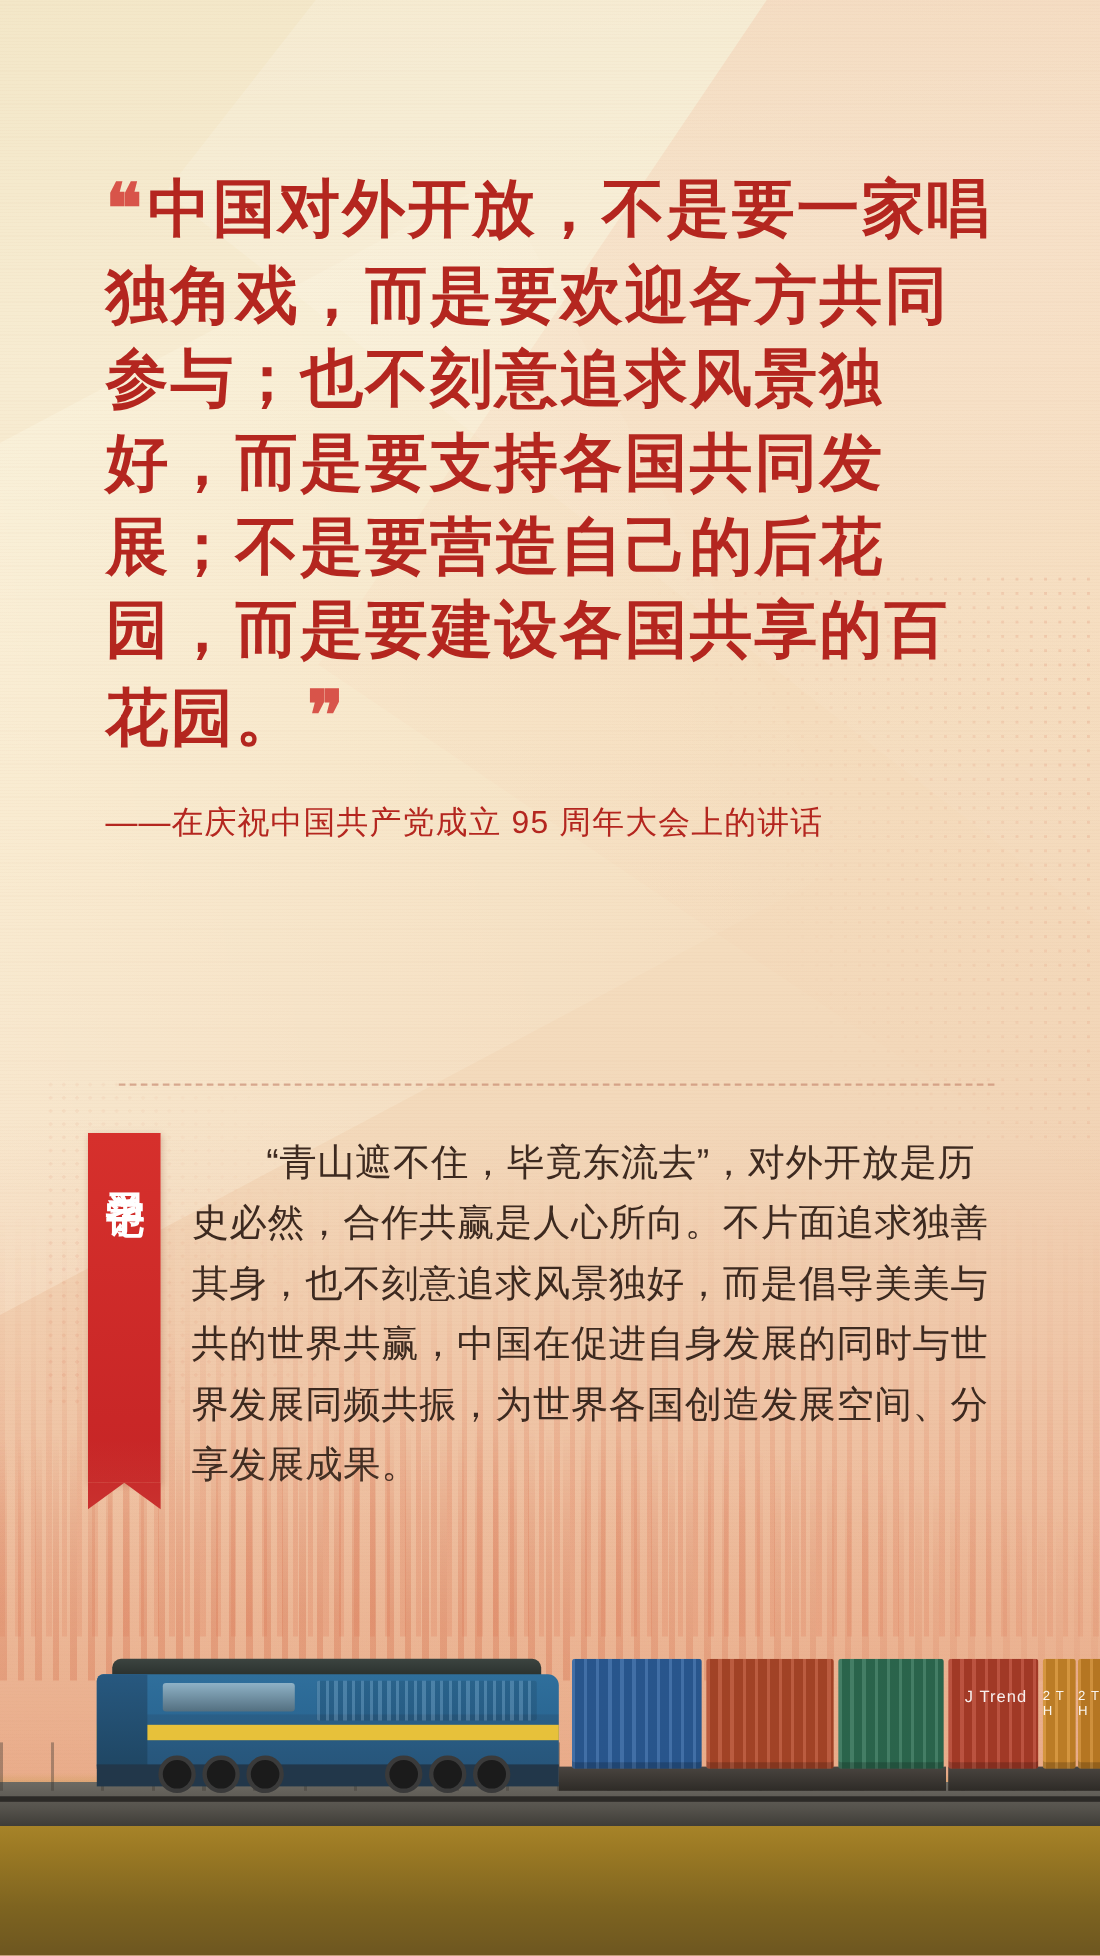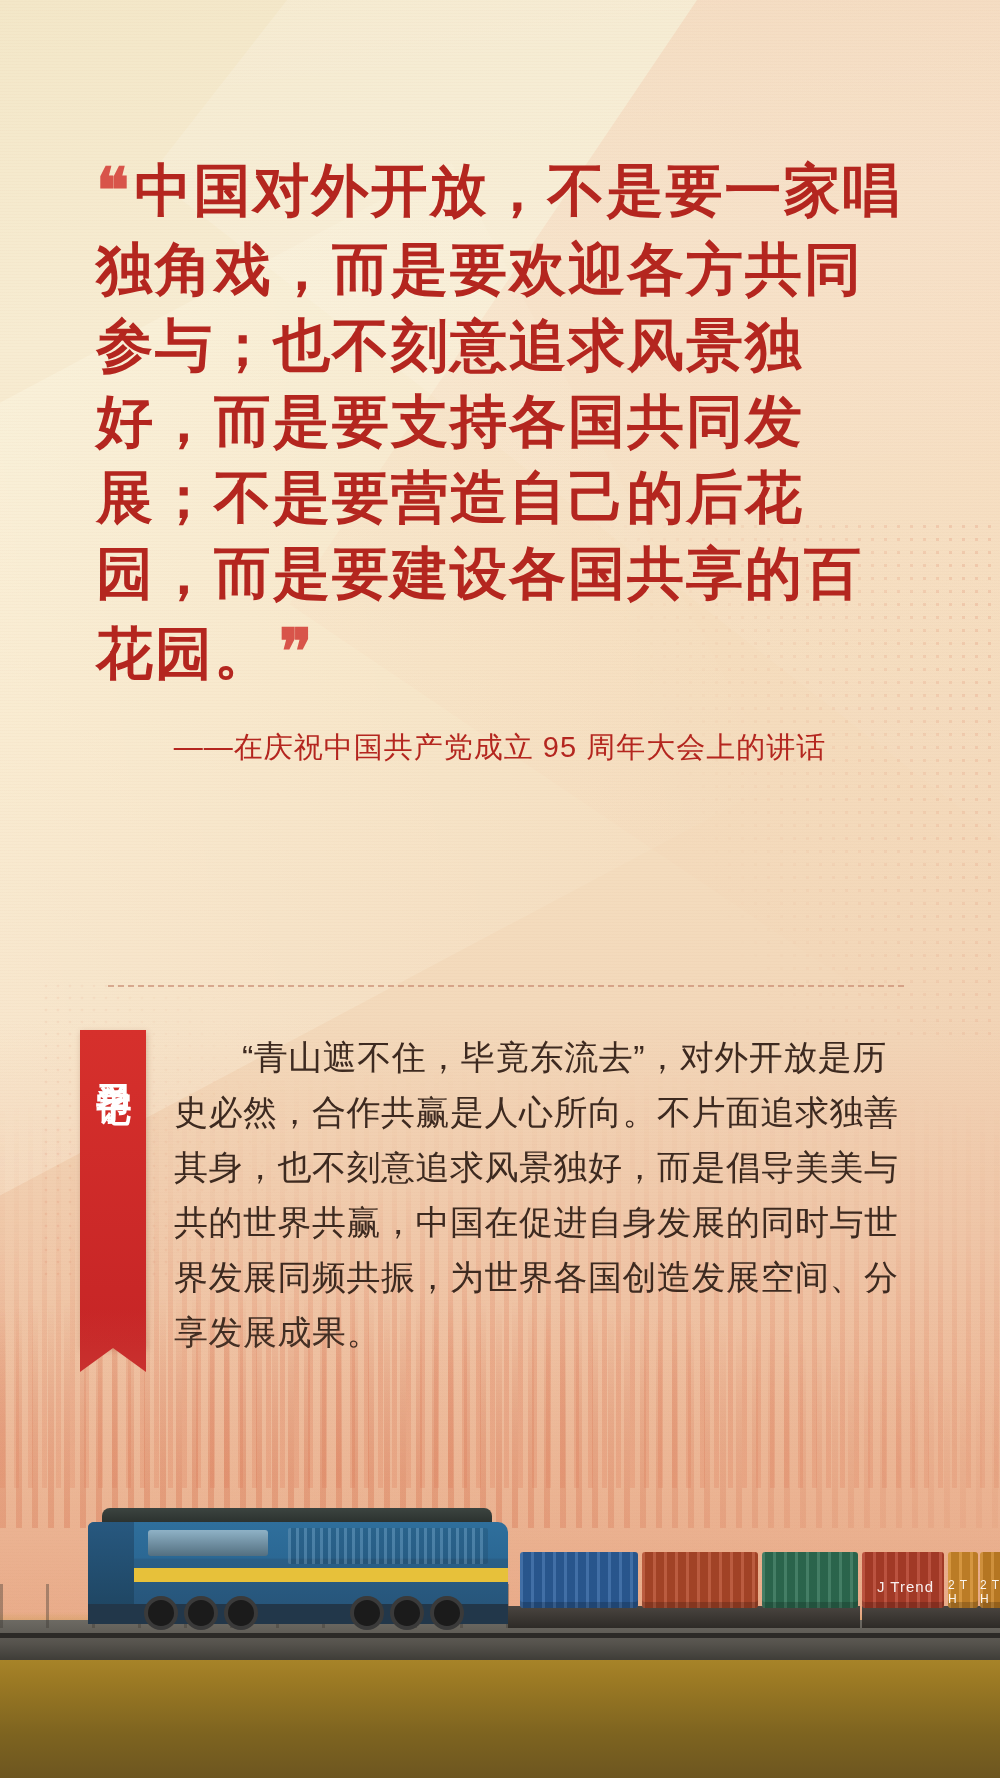--- a/index.html
+++ b/index.html
@@ -121,21 +121,21 @@
   .qmark-end {
     color: #d8544a;
     font-family: "Liberation Serif", serif;
     font-weight: 700;
     font-size: 62px;
     letter-spacing: -3px;
     padding-left: 6px;
   }
   .attribution {
     margin-top: 34px;
-    text-align: center;
+    text-align: left;
     color: #b4261f;
     font-size: 29px;
     letter-spacing: 1px;
     font-family: "Liberation Sans", sans-serif;
   }
 
   
   .divider {
     position: absolute;
     left: 108px; right: 96px;
@@ -304,21 +304,21 @@
     width: 26px; height: 26px;
     border-radius: 50%;
     background: #1b1b1b;
     border: 4px solid #3a3a3a;
   }
 
   
   .wagon {
     position: absolute;
     bottom: 170px;
-    height: 56px;
+    height: 100px;
     border-radius: 3px;
     box-shadow: inset 0 -6px 0 rgba(0,0,0,0.18);
     background-image: repeating-linear-gradient(90deg, rgba(255,255,255,0.10) 0 3px, rgba(0,0,0,0.10) 3px 11px);
   }
   .wagon .label {
     position: absolute;
     right: 10px; top: 26px;
     color: rgba(255,255,255,0.92);
     font-size: 15px;
     font-family: "Liberation Sans", sans-serif;

